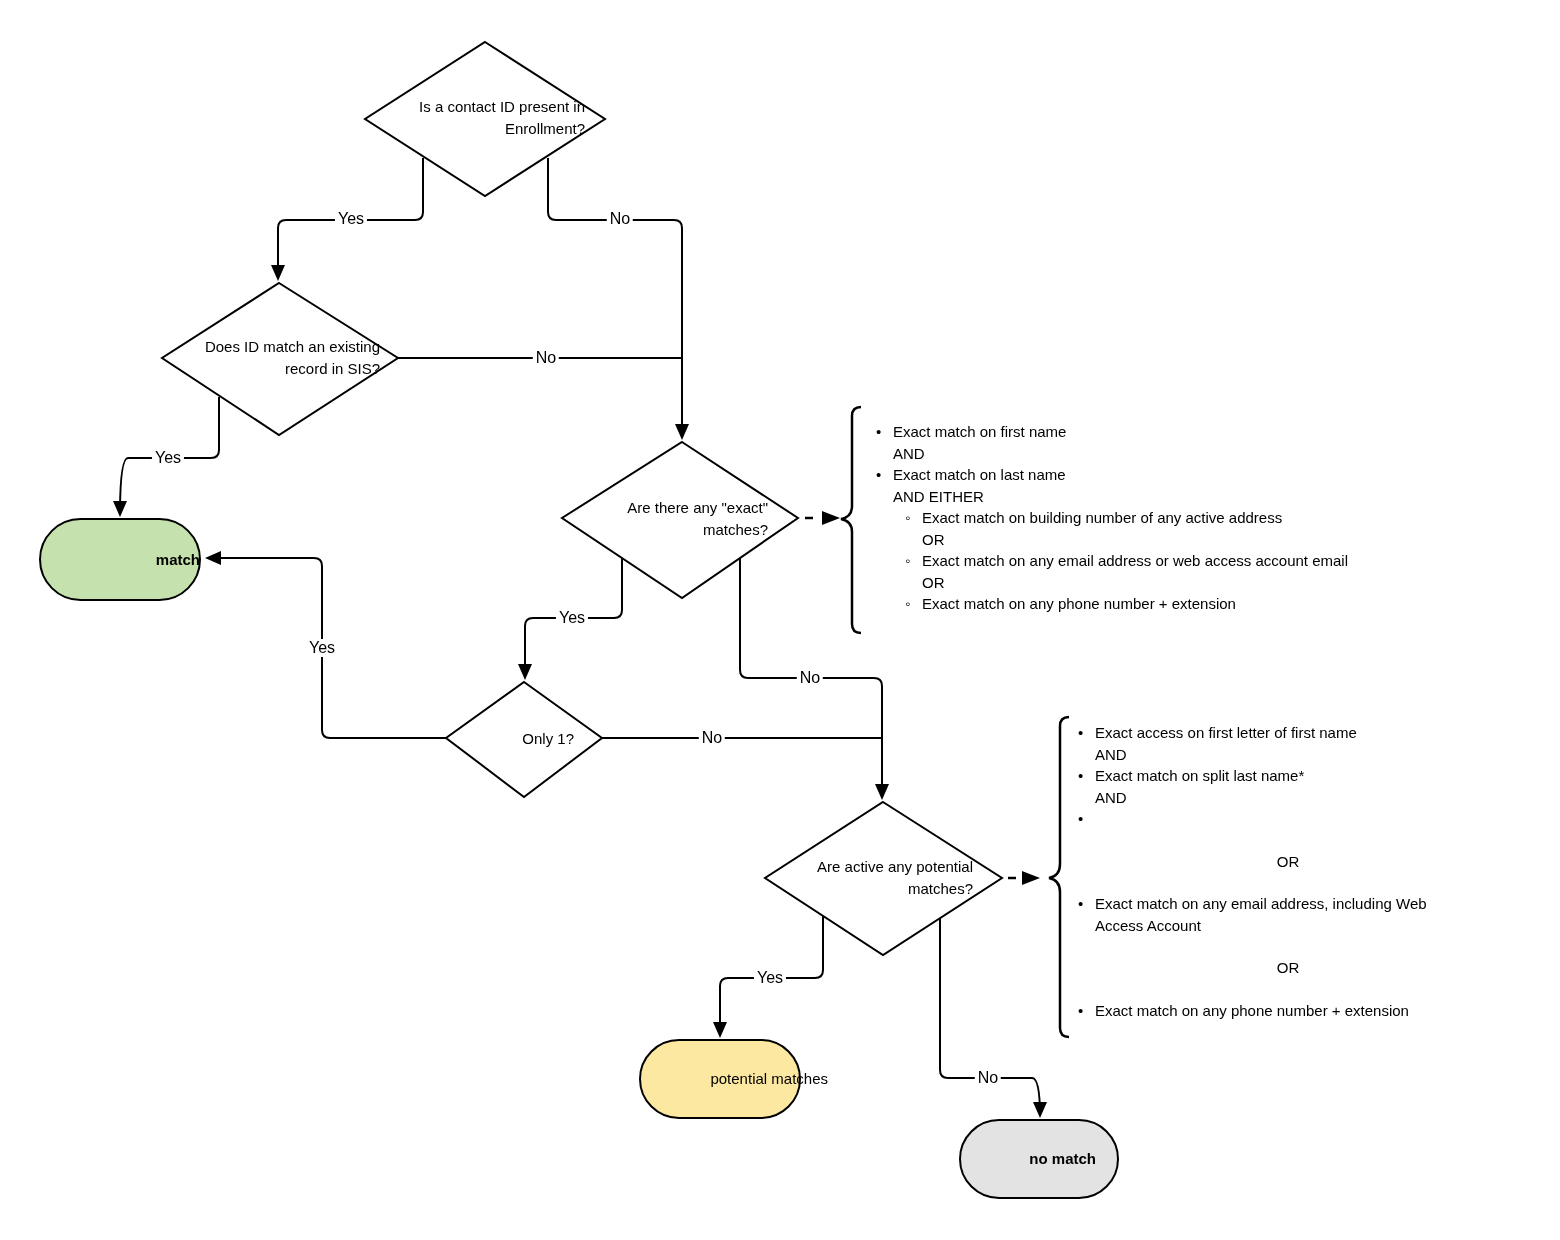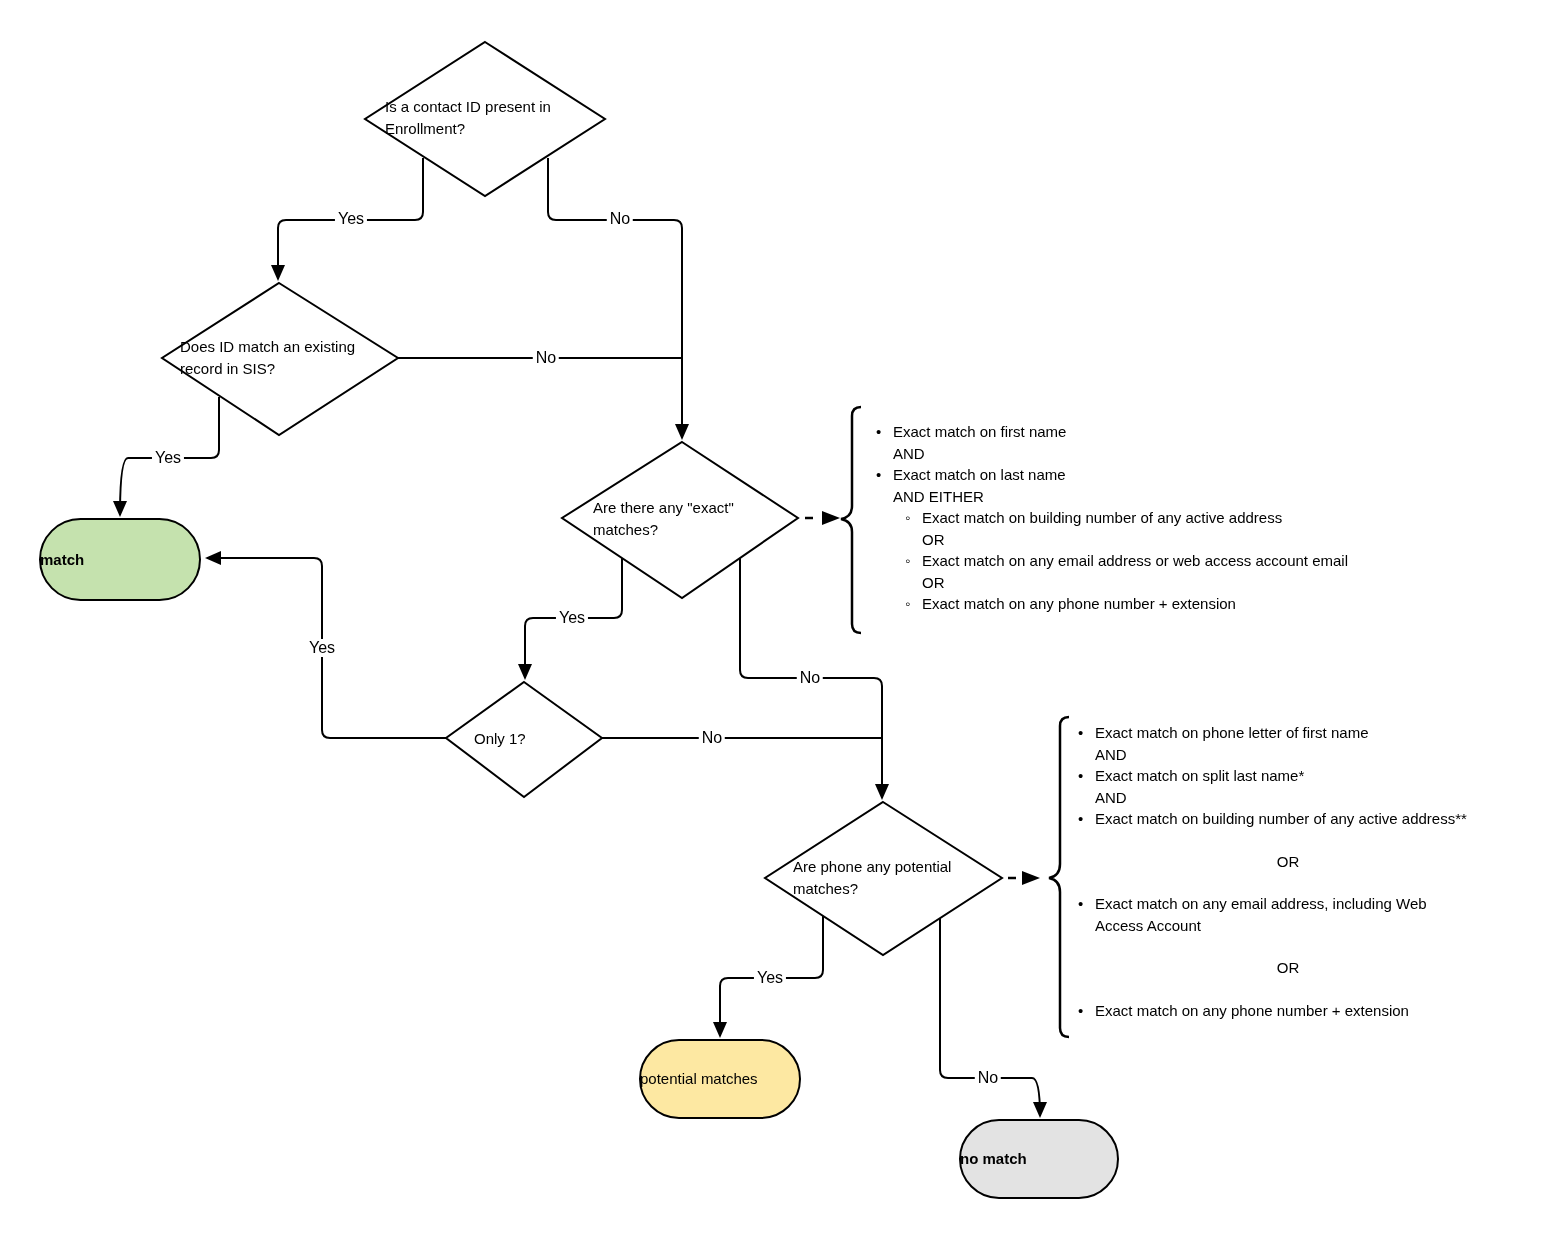--- a/index.html
+++ b/index.html
@@ -1,20 +1,20 @@
 <!DOCTYPE html>
 <html><head>
 <meta charset="utf-8">
 <style>
   html, body { margin: 0; padding: 0; background: #ffffff; }
   body { font-family: "Liberation Sans", "DejaVu Sans", sans-serif; color: #000; }
   .canvas { position: relative; width: 1560px; height: 1240px; overflow: hidden; background: #fff; }
   .canvas > svg { position: absolute; left: 0; top: 0; }
   .node-label {
-    position: absolute; text-align: left;
+    position: absolute; text-align: right;
     font-size: 15px; line-height: 21.5px; color: #000;
   }
   .edge-label {
     position: absolute; transform: translate(-50%, -50%);
     background: #ffffff; padding: 0 3px;
     font-size: 16px; line-height: 18px; color: #000;
   }
   .crit {
     position: absolute; font-size: 15px; line-height: 21.5px; color: #000;
   }
@@ -75,21 +75,21 @@
 
     <rect x="40" y="519" width="160" height="81" rx="40.5" stroke="#000" stroke-width="2" fill="#c5e2ae"></rect>
     <rect x="640" y="1040" width="160" height="78" rx="39" stroke="#000" stroke-width="2" fill="#fde8a2"></rect>
     <rect x="960" y="1120" width="158" height="78" rx="39" stroke="#000" stroke-width="2" fill="#e3e3e3"></rect>
   </svg>
 
   <div class="node-label" style="left:385px; top:96px; width:200px;">Is a contact ID present in Enrollment?</div>
   <div class="node-label" style="left:180px; top:336px; width:200px;">Does ID match an existing record in SIS?</div>
   <div class="node-label" style="left:593px; top:497px; width:175px;">Are there any "exact" matches?</div>
   <div class="node-label" style="left:474px; top:728px; width:100px;">Only 1?</div>
-  <div class="node-label" style="left:793px; top:856px; width:180px;">Are phone any potential matches?</div>
+  <div class="node-label" style="left:793px; top:856px; width:180px;">Are active any potential matches?</div>
 
   <div class="node-label" style="left:40px; top:549px; width:160px;font-weight:bold;">match</div>
   <div class="node-label" style="left:640px; top:1068px; width:188px;">potential matches</div>
   <div class="node-label" style="left:960px; top:1148px; width:136px;font-weight:bold;">no match</div>
 
   <div class="edge-label" style="left:351px; top:219px;">Yes</div>
   <div class="edge-label" style="left:620px; top:219px;">No</div>
   <div class="edge-label" style="left:546px; top:358px;">No</div>
   <div class="edge-label" style="left:168px; top:458px;">Yes</div>
   <div class="edge-label" style="left:572px; top:618px;">Yes</div>
@@ -134,37 +134,36 @@
       </div>
     <div class="line l1">
         <span class="b">◦</span>
         <span class="t">Exact match on any phone number + extension</span>
       </div>
   </div>
 
   <div class="crit crit2">
     <div class="line">
         <span class="b">•</span>
-        <span class="t">Exact match on phone letter of first name</span>
+        <span class="t">Exact access on first letter of first name</span>
       </div>
     <div class="line">
         <span class="b"></span>
         <span class="t">AND</span>
       </div>
     <div class="line">
         <span class="b">•</span>
         <span class="t">Exact match on split last name*</span>
       </div>
     <div class="line">
         <span class="b"></span>
         <span class="t">AND</span>
       </div>
     <div class="line">
         <span class="b">•</span>
-        <span class="t">Exact match on building number of any active address**</span>
       </div>
     <div class="center gap"><span>OR</span></div>
     <div class="line gap">
         <span class="b">•</span>
         <span class="t">Exact match on any email address, including Web Access Account</span>
       </div>
     <div class="center gap"><span>OR</span></div>
     <div class="line gap">
         <span class="b">•</span>
         <span class="t">Exact match on any phone number + extension</span>

